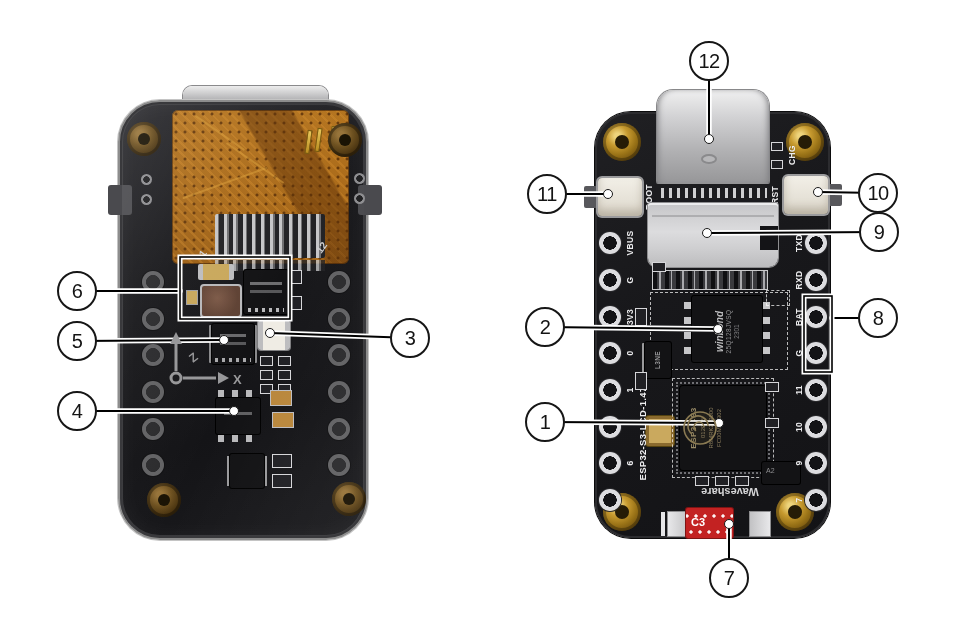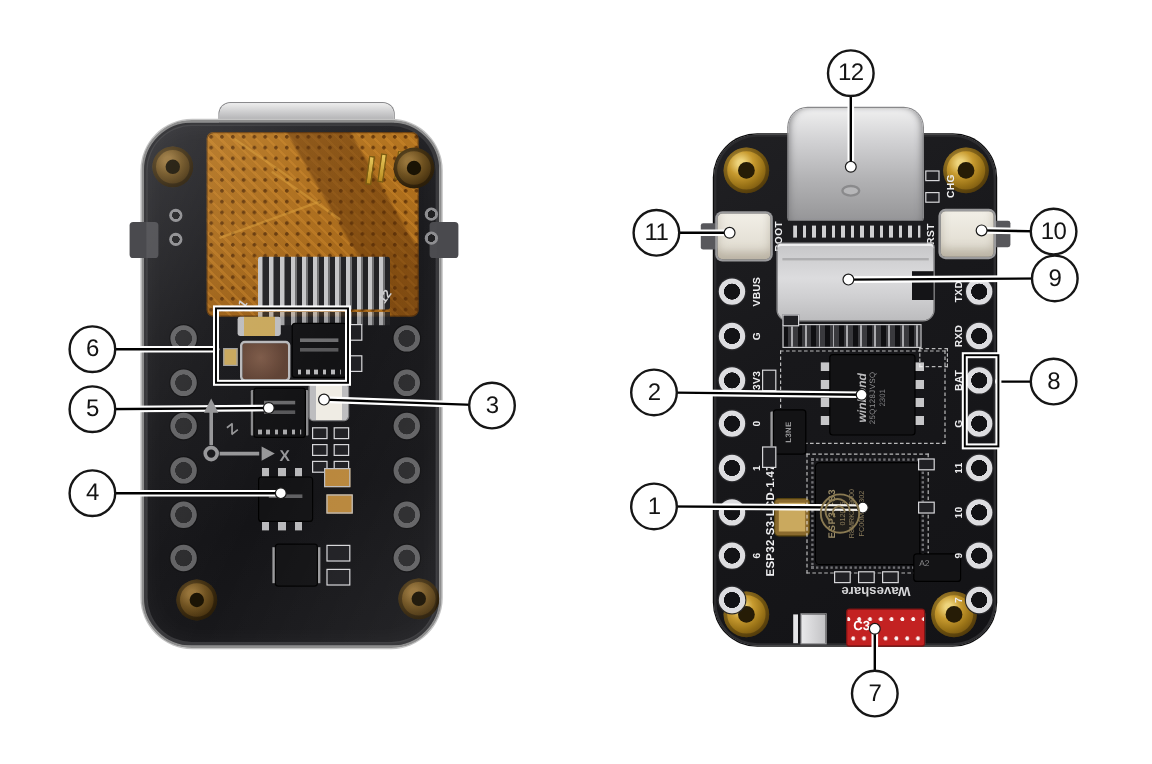--- a/index.html
+++ b/index.html
@@ -239,21 +239,21 @@
       <div style="position:absolute;left:4px;top:5px;font-size:7px;color:#8e8e90">A2</div>
     </div>
 
     <div class="abs" style="left:-7px;top:312px;width:110px;height:12px;transform:rotate(-90deg);transform-origin:center;
                 color:#f0f0f2;font-size:9.5px;font-weight:bold;text-align:center;letter-spacing:.3px">ESP32-S3-LCD-1.47B</div>
     <div class="abs" style="left:93px;top:374px;width:84px;transform:rotate(180deg);color:#d5d5d7;font-size:11px;font-weight:bold;text-align:center">Waveshare</div>
 
     <div class="abs" style="left:66px;top:400px;width:4px;height:24px;background:#e5e5e7"></div>
     <div class="abs" style="left:73px;top:400px;width:20px;height:24px;background:linear-gradient(90deg,#e8e8ea,#c2c2c4);box-shadow:0 0 0 1px #8e8e90"></div>
     <div class="abs" style="left:155px;top:400px;width:20px;height:24px;background:linear-gradient(90deg,#c2c2c4,#e8e8ea);box-shadow:0 0 0 1px #8e8e90"></div>
-    <div class="abs" style="left:111px;top:396px;width:64px;height:30px;background:
+    <div class="abs" style="left:91px;top:396px;width:47px;height:30px;background:
                 radial-gradient(circle at 6px 6px,rgba(255,255,255,.95) 1.4px,transparent 1.9px),
                 radial-gradient(circle at 6px 20px,rgba(255,255,255,.95) 1.4px,transparent 1.9px),#c32222;
                 background-size:9px 30px, 9px 30px;background-position:22px 2px, 26px 4px;border-radius:2px;box-shadow:0 0 0 1px #7e1414">
       <div style="position:absolute;left:5px;top:8px;font-size:11px;font-weight:bold;color:#ffffff">C3</div>
     </div>
 
     <div class="holeR abs" style="left:4px;top:120px"></div>
     <div class="holeR abs" style="left:4px;top:157px"></div>
     <div class="holeR abs" style="left:4px;top:194px"></div>
     <div class="holeR abs" style="left:4px;top:230px"></div>

